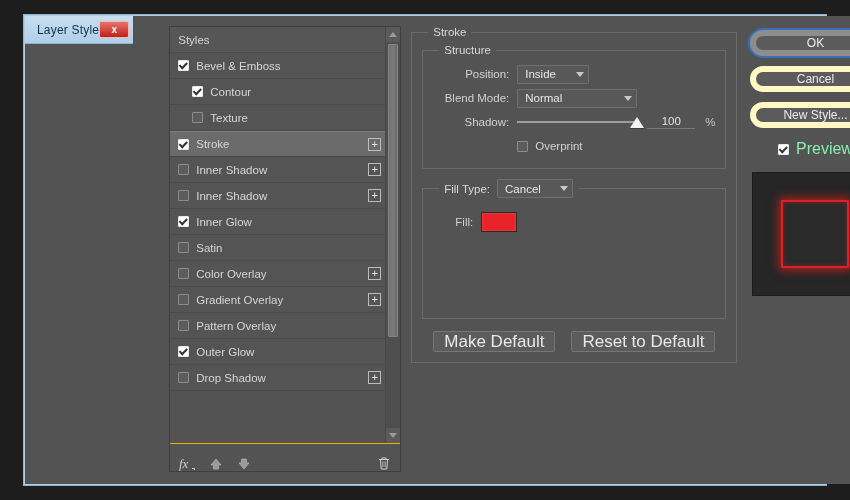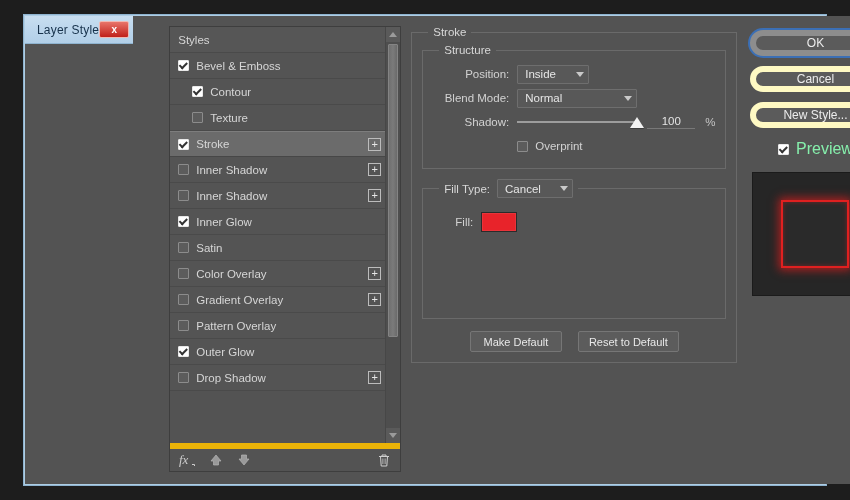--- a/index.html
+++ b/index.html
@@ -137,23 +137,23 @@
     top: 2px; height: 76%;
     background: linear-gradient(to right,#6f6f6f,#7b7b7b,#6a6a6a);
     border: 1px solid #848484;
     border-radius: 1px;
     cursor: pointer;
   }
 
   
   #fxbar {
     height: 28px; flex: 0 0 auto;
-    border-top: 6px solid #eab308;
+    border-top: 1px solid #eab308;
     background: #535353;
-    display: flex; align-items: center;
+    display: flex; align-items: flex-end;
     padding: 0 9px; gap: 14px;
   }
   #fxbar .ico { color: #c9c9c9; cursor: pointer; display:flex; align-items:center; }
   #fxbar .spacer { flex: 1; }
 
   
   #mid-col { flex: 1; display: flex; flex-direction: column; min-width: 0; }
   fieldset {
     border: 1px solid #6a6a6a;
     padding: 0;
@@ -231,21 +231,21 @@
     box-shadow: inset 0 0 0 1px rgba(255,255,255,.08);
     cursor: pointer;
   }
 
   .defbtns { display: flex; justify-content: center; gap: 16px; margin-top: 12px; }
   .defbtn {
     min-width: 92px; height: 21px;
     background: #5c5c5c;
     border: 1px solid #767676;
     border-radius: 2px;
-    color: #e8e8e8; font-size: 11px;
+    color: #e8e8e8; font-size: 17px;
     display: flex; align-items: center; justify-content: center;
     padding: 0 10px;
     cursor: pointer;
   }
 
   
   #right-col {
     width: 136px; flex: 0 0 auto;
     display: flex; flex-direction: column; align-items: center;
     padding-top: 4px; gap: 10px;

